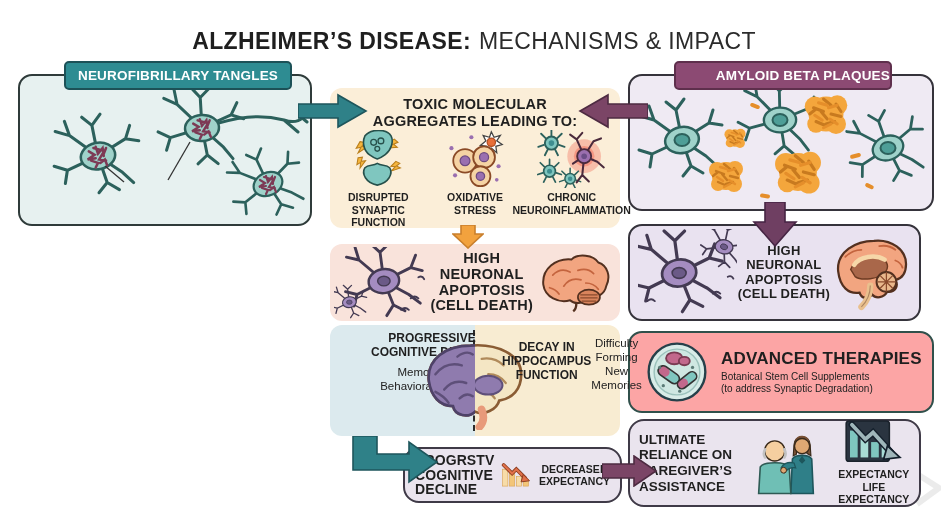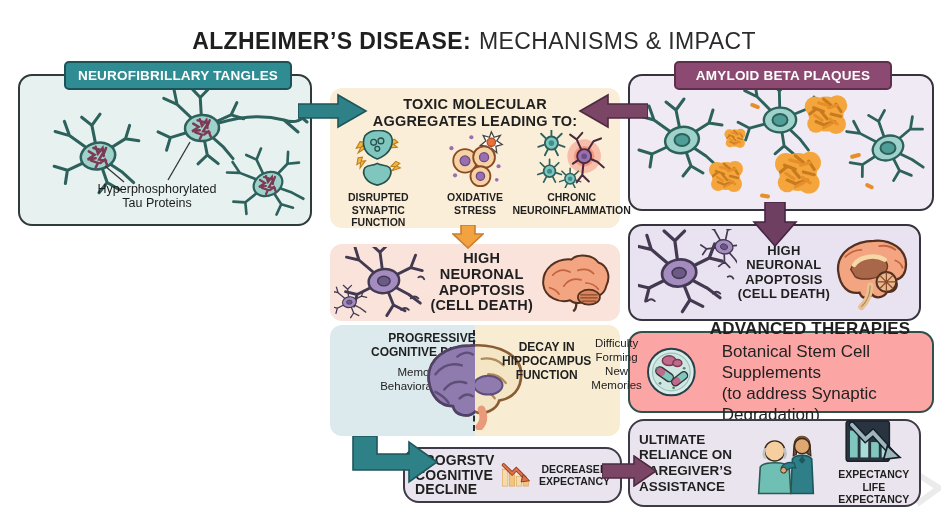--- a/index.html
+++ b/index.html
@@ -8,21 +8,21 @@
   .abs{position:absolute;}
   .pre{white-space:pre-line;}
   
   .title{top:28px;left:0;width:948px;text-align:center;font-size:23px;letter-spacing:.4px;}
   .title .em{font-weight:800;}
   .title .rest{font-weight:500;margin-left:8px;color:#2b2b2b;}
   
   .badge{height:25px;line-height:25px;text-align:center;color:#fff;font-weight:bold;
          font-size:13.5px;border-radius:5px;letter-spacing:.2px;z-index:5;}
   .badge.teal{background:#2E8C92;border:2px solid #1C5157;}
-  .badge.plum{background:#8C4A73;border:2px solid #5E2F4C;}
+  .badge.plum{background:#8C4A73;border:2px solid #5E2F4C;text-align:right;}
   
   .panel{border-radius:14px;z-index:1;box-sizing:border-box;}
   .bordered{border:2.5px solid #35333B;}
   .p-tangles{left:18px;top:74px;width:294px;height:152px;background:#E7F1F0;border-color:#2F3B3A;}
   .p-amyloid{left:628px;top:74px;width:306px;height:137px;background:#EFEAF3;}
   .p-toxic{left:330px;top:88px;width:290px;height:140px;background:#FBEED8;border-radius:12px;}
   .p-apop-c{left:330px;top:244px;width:290px;height:77px;background:#F9E3DB;border-radius:12px;
             display:flex;align-items:center;justify-content:space-between;padding:0 4px;}
   .p-apop-r{left:628px;top:224px;width:293px;height:97px;background:#E9E2F0;
             display:flex;align-items:center;justify-content:space-between;padding:0 8px;}
@@ -47,21 +47,21 @@
   .apop-text{font-weight:800;text-align:center;line-height:1.08;letter-spacing:.2px;}
   .apop-text.c{font-size:14.5px;width:116px;}
   .apop-text.r{font-size:13px;width:100px;}
   .sp-text-l{left:334px;top:331px;width:132px;text-align:center;z-index:3;margin-left:32px;} 
   .sp-title{font-weight:800;font-size:12px;line-height:1.18;}
   .sp-sub{margin-top:6px;font-size:11.5px;line-height:1.22;color:#222;}
   .sp-right-block{left:502px;top:330px;width:114px;text-align:center;z-index:3;
                   display:flex;align-items:center;}
   .ther-text{margin-left:12px;}
   .ther-title{font-weight:800;font-size:17px;letter-spacing:.2px;}
-  .ther-sub{margin-top:2px;font-size:17px;line-height:1.25;color:#222;margin-left:12px;}
+  .ther-sub{margin-top:2px;font-size:10px;line-height:1.25;color:#222;}
   .out-title{font-weight:800;font-size:14px;line-height:1.07;letter-spacing:.1px;}
   .out-sub{font-weight:800;font-size:10.5px;line-height:1.18;text-align:center;}
   .out-r-title{font-weight:800;font-size:13.5px;line-height:1.16;width:112px;}
   .chart-col{display:flex;flex-direction:column;align-items:center;width:86px;}
   svg{display:block;}
   .arrow{z-index:3;}
 </style>
 </head>
 <body>
 
@@ -138,22 +138,20 @@
       <use href="#neuronT" transform="translate(182,52) scale(1.0) rotate(8)"></use>
       <use href="#tangleG" transform="translate(182,52) scale(1.1)"></use>
       <use href="#neuronT" transform="translate(248,108) scale(0.88) rotate(-14)"></use>
       <use href="#tangleG" transform="translate(248,108)"></use>
       <g stroke="#333" stroke-width="1.3">
         <path d="M104,106 L85,90" fill="none"></path>
         <path d="M148,104 L170,66" fill="none"></path>
       </g>
     </svg>
   </div>
-  <div class="abs tau-caption pre">Hyperphosphorylated
-Tau Proteins</div>
 
   <div class="abs badge plum" style="left:674px;top:61px;width:214px;">AMYLOID BETA PLAQUES</div>
 
   <div class="abs panel bordered p-amyloid">
     <svg width="301" height="132" viewBox="0 0 301 132">
       <use href="#neuronT" transform="translate(52,64) scale(1.0)"></use>
       <use href="#nucleusT" transform="translate(52,64)"></use>
       <use href="#neuronT" transform="translate(150,44) scale(0.95) rotate(10)"></use>
       <use href="#nucleusT" transform="translate(150,44)"></use>
       <use href="#neuronT" transform="translate(258,72) scale(0.92) rotate(-8)"></use>

